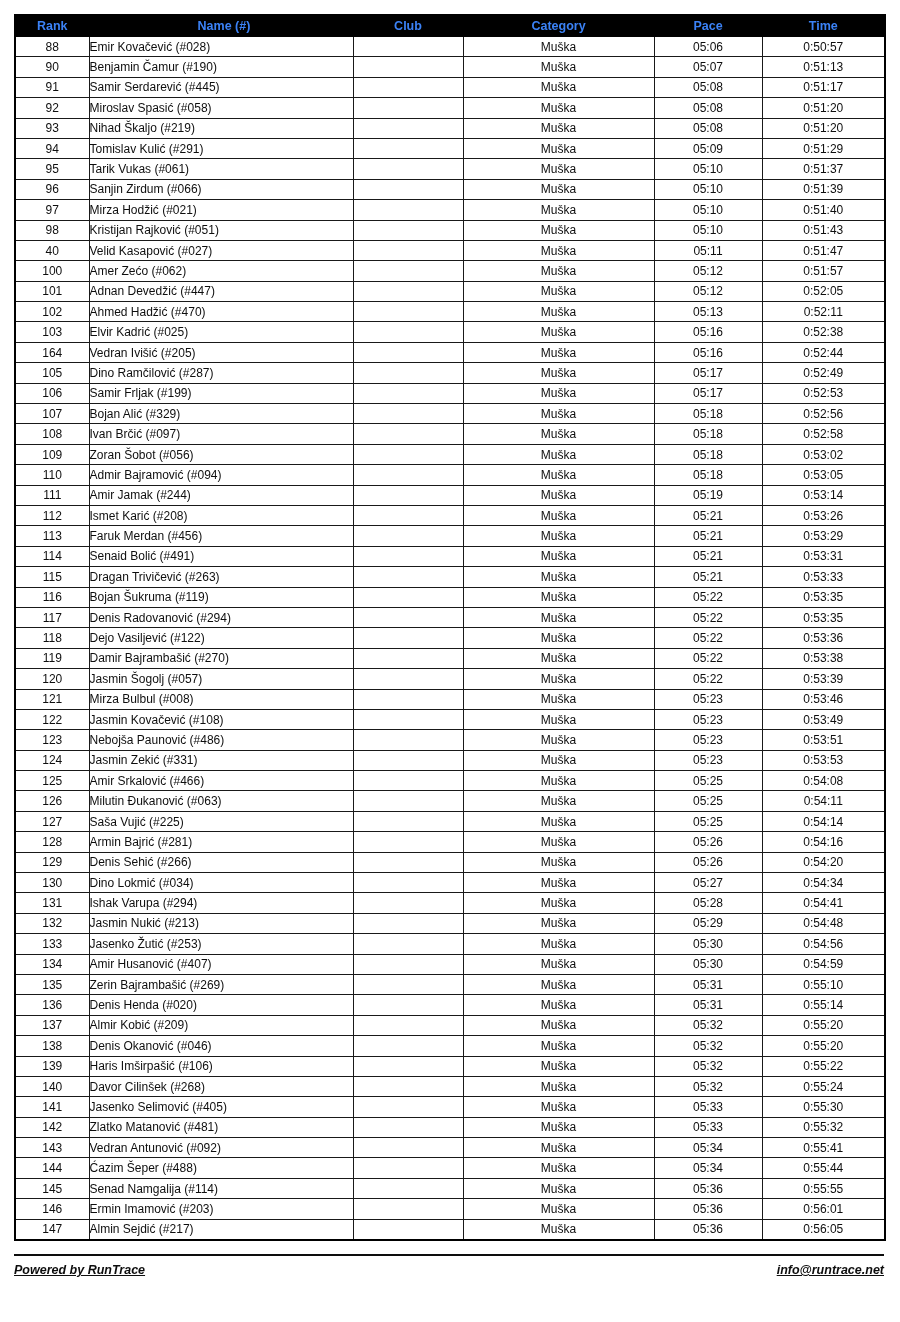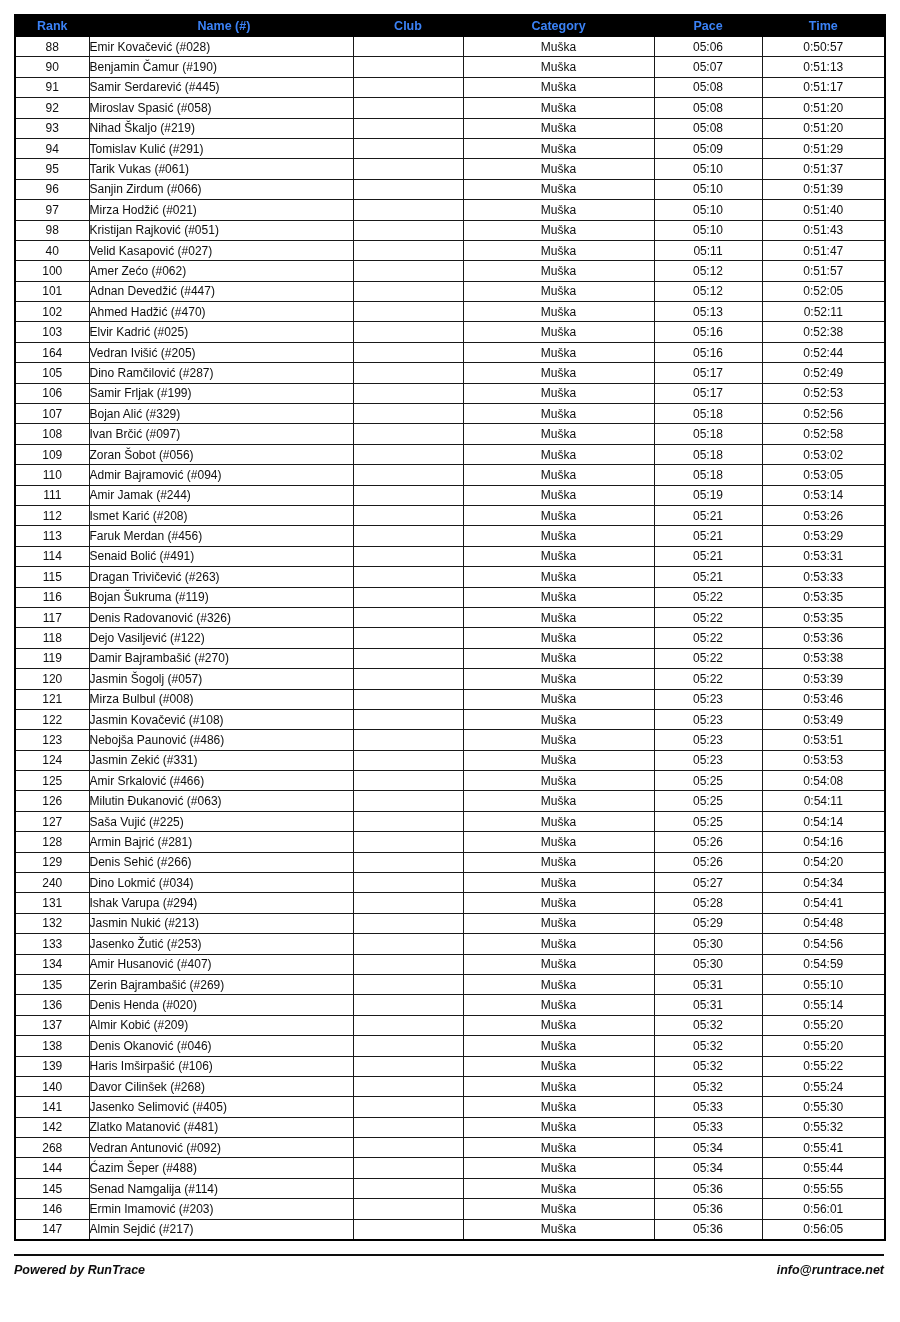--- a/index.html
+++ b/index.html
@@ -52,20 +52,21 @@
     padding-top: 7px;
     display: flex;
     justify-content: space-between;
     align-items: baseline;
   }
   .footer-wrap .foot-text {
     font-size: 12.5px;
     font-weight: bold;
     font-style: italic;
     color: #0d0d0d;
+    text-decoration: underline;
   }
 </style>
 </head>
 <body>
 
 <div class="page">
 
   <table class="results">
     <colgroup>
       <col style="width:74px">
@@ -305,21 +306,21 @@
         <tr>
           <td class="col-rank">116</td>
           <td class="col-name">Bojan Šukruma (#119)</td>
           <td class="col-club"></td>
           <td class="col-category">Muška</td>
           <td class="col-pace">05:22</td>
           <td class="col-time">0:53:35</td>
         </tr>
         <tr>
           <td class="col-rank">117</td>
-          <td class="col-name">Denis Radovanović (#326)</td>
+          <td class="col-name">Denis Radovanović (#294)</td>
           <td class="col-club"></td>
           <td class="col-category">Muška</td>
           <td class="col-pace">05:22</td>
           <td class="col-time">0:53:35</td>
         </tr>
         <tr>
           <td class="col-rank">118</td>
           <td class="col-name">Dejo Vasiljević (#122)</td>
           <td class="col-club"></td>
           <td class="col-category">Muška</td>
@@ -408,21 +409,21 @@
         </tr>
         <tr>
           <td class="col-rank">129</td>
           <td class="col-name">Denis Sehić (#266)</td>
           <td class="col-club"></td>
           <td class="col-category">Muška</td>
           <td class="col-pace">05:26</td>
           <td class="col-time">0:54:20</td>
         </tr>
         <tr>
-          <td class="col-rank">240</td>
+          <td class="col-rank">130</td>
           <td class="col-name">Dino Lokmić (#034)</td>
           <td class="col-club"></td>
           <td class="col-category">Muška</td>
           <td class="col-pace">05:27</td>
           <td class="col-time">0:54:34</td>
         </tr>
         <tr>
           <td class="col-rank">131</td>
           <td class="col-name">Ishak Varupa (#294)</td>
           <td class="col-club"></td>
@@ -512,21 +513,21 @@
         </tr>
         <tr>
           <td class="col-rank">142</td>
           <td class="col-name">Zlatko Matanović (#481)</td>
           <td class="col-club"></td>
           <td class="col-category">Muška</td>
           <td class="col-pace">05:33</td>
           <td class="col-time">0:55:32</td>
         </tr>
         <tr>
-          <td class="col-rank">268</td>
+          <td class="col-rank">143</td>
           <td class="col-name">Vedran Antunović (#092)</td>
           <td class="col-club"></td>
           <td class="col-category">Muška</td>
           <td class="col-pace">05:34</td>
           <td class="col-time">0:55:41</td>
         </tr>
         <tr>
           <td class="col-rank">144</td>
           <td class="col-name">Ćazim Šeper (#488)</td>
           <td class="col-club"></td>

